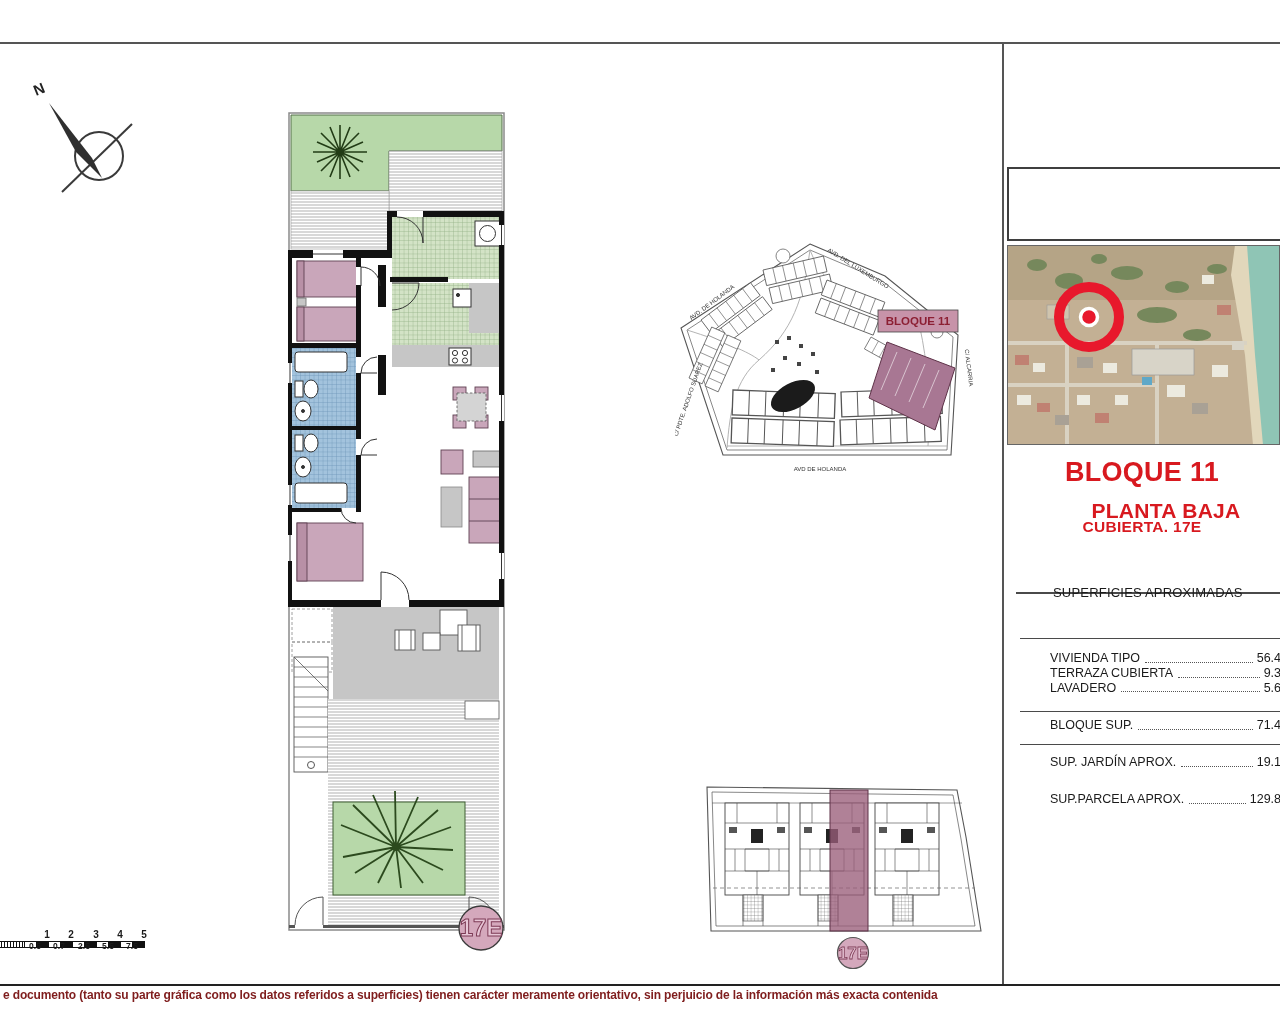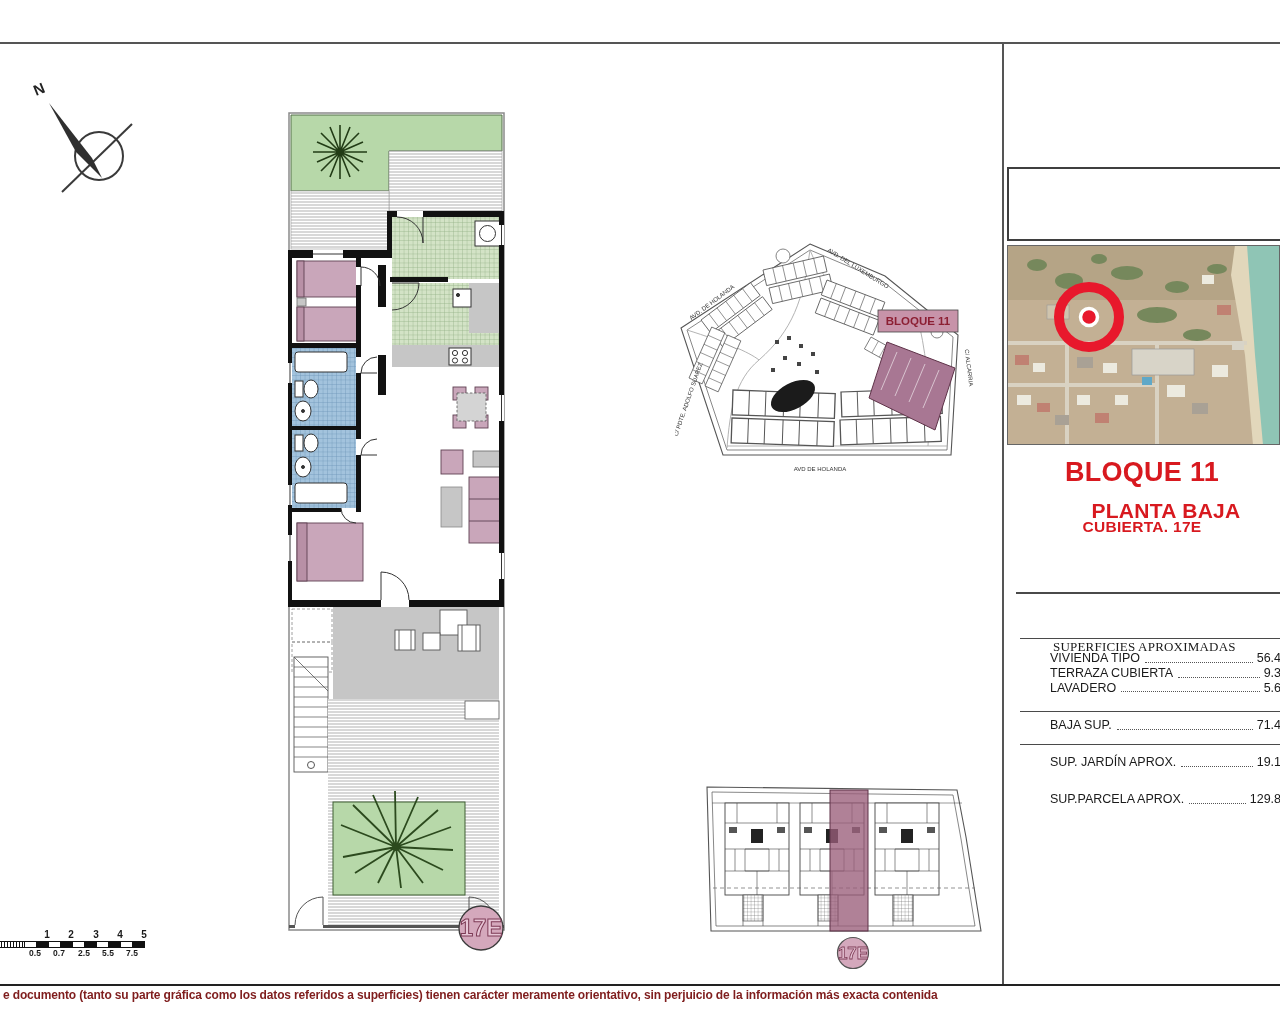--- a/index.html
+++ b/index.html
@@ -8,34 +8,34 @@
   .abs{position:absolute;}
   .sheet{position:absolute;inset:0;background:#fff;}
   .line-h{position:absolute;background:#555;height:2px;}
   .line-v{position:absolute;background:#555;width:2px;}
   .tline{position:absolute;background:#4a4a4a;height:1.2px;}
   .title-red{position:absolute;left:1004px;width:276px;text-align:center;
              color:#d8191f;font-weight:bold;letter-spacing:.3px;}
   .t-block{top:457px;font-size:27px;}
   .t-floor{top:499px;font-size:21px;margin-left:24px;}
   .t-unit{top:518px;font-size:15.5px;}
-  .surf-h{position:absolute;left:1053px;top:639px;font-size:13px;letter-spacing:.2px;font-family:Liberation Serif, serif;}
+  .surf-h{position:absolute;left:1053px;top:585px;font-size:13px;letter-spacing:.2px;}
   .srows{position:absolute;left:1050px;width:238px;}
   .srow{display:flex;align-items:flex-end;font-size:12.5px;line-height:14.8px;white-space:nowrap;}
   .srow .dots{flex:1;border-bottom:1.7px dotted #555;margin:0 4px 3px 5px;min-width:8px;}
   .emptybox{position:absolute;left:1007px;top:167px;width:277px;height:74px;
             border:2px solid #3f3f3f;box-sizing:border-box;}
   .aerial{position:absolute;left:1007px;top:245px;width:273px;height:200px;}
   .footer-l{position:absolute;left:3px;font-weight:bold;font-size:12px;
             letter-spacing:-.15px;white-space:nowrap;color:#7f1d1d;}
   .f1{top:988px;}
   .f2{top:1003px;}
   .scalebar{position:absolute;left:-30px;top:929px;width:195px;height:32px;}
   .sb-num{position:absolute;font-size:10px;font-weight:bold;text-align:center;width:12px;top:0;}
-  .sb-num2{position:absolute;font-size:8.5px;font-weight:bold;text-align:center;width:18px;top:19px;}
+  .sb-num2{position:absolute;font-size:8.5px;font-weight:bold;text-align:center;width:18px;top:12px;}
   .sb-bar{position:absolute;left:0;top:12px;width:173px;height:5px;border:1px solid #111;
           display:flex;box-sizing:content-box;}
   .sb-fine{width:53px;height:5px;background:repeating-linear-gradient(90deg,#111 0 1px,#fff 1px 3px);}
   .sb-c{width:12px;height:5px;}
   .sb-b{background:#111;} .sb-w{background:#fff;border-left:1px solid #111;box-sizing:border-box;}
   svg text{font-family:"Liberation Sans",sans-serif;}
 </style>
 </head>
 <body>
 
@@ -388,21 +388,21 @@
       <span>LAVADERO</span>
       <span class="dots"></span>
       <span>5.62</span>
     </div>
   </div>
 
   <div class="tline" style="left:1020px;top:711px;width:260px;"></div>
 
   <div class="srows" style="top:718px;">
     <div class="srow">
-      <span>BAJA SUP.</span>
+      <span>BLOQUE SUP.</span>
       <span class="dots"></span>
       <span>71.43</span>
     </div>
   </div>
 
   <div class="tline" style="left:1020px;top:744px;width:260px;"></div>
 
   <div class="srows" style="top:755px;">
     <div class="srow">
       <span>SUP. JARDÍN APROX.</span>

